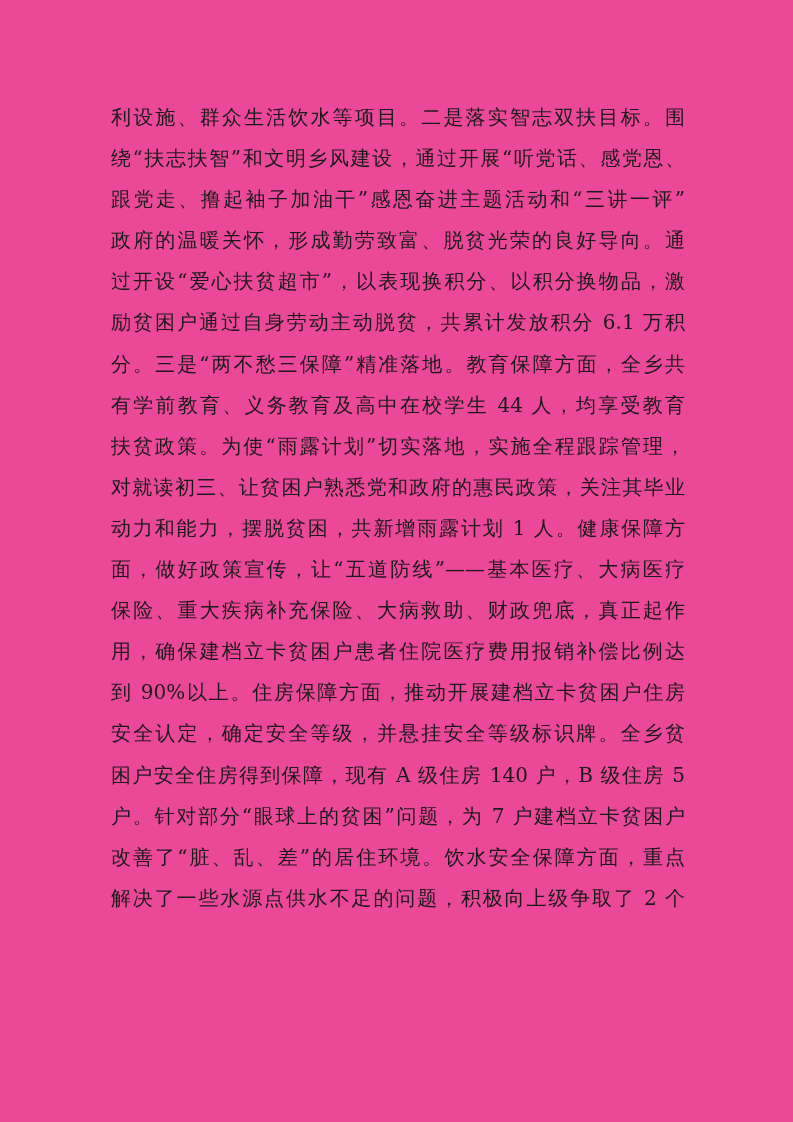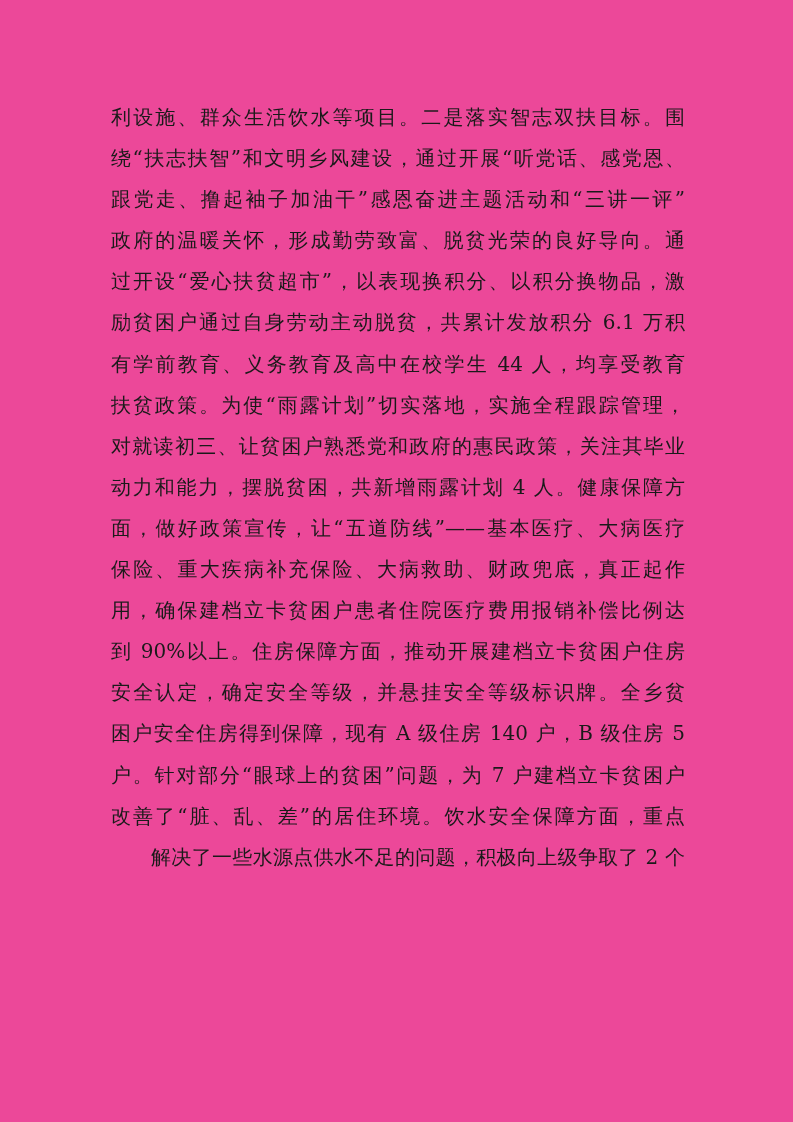--- a/index.html
+++ b/index.html
@@ -36,38 +36,38 @@
       font-family: "DejaVu Serif", "Liberation Serif", serif;
       font-size: 20px;
       color: #1a1a1a;
       white-space: nowrap;
       text-align: justify;
       text-align-last: justify;
       letter-spacing: 0px;
     }
     .line.last {
       text-align-last: justify;
-      margin-left: 40px;
     }
   </style>
 </head>
 <body>
 
 <div class="page">
   <div class="body-text">
     <span class="line">利设施、群众生活饮水等项目。二是落实智志双扶目标。围</span>
     <span class="line">绕“扶志扶智”和文明乡风建设，通过开展“听党话、感党恩、</span>
     <span class="line">跟党走、撸起袖子加油干”感恩奋进主题活动和“三讲一评”</span>
     <span class="line">政府的温暖关怀，形成勤劳致富、脱贫光荣的良好导向。通</span>
     <span class="line">过开设“爱心扶贫超市”，以表现换积分、以积分换物品，激</span>
     <span class="line">励贫困户通过自身劳动主动脱贫，共累计发放积分 6.1 万积</span>
+    <span class="line">分。三是“两不愁三保障”精准落地。教育保障方面，全乡共</span>
     <span class="line">有学前教育、义务教育及高中在校学生 44 人，均享受教育</span>
     <span class="line">扶贫政策。为使“雨露计划”切实落地，实施全程跟踪管理，</span>
     <span class="line">对就读初三、让贫困户熟悉党和政府的惠民政策，关注其毕业</span>
-    <span class="line">动力和能力，摆脱贫困，共新增雨露计划 4 人。健康保障方</span>
+    <span class="line">动力和能力，摆脱贫困，共新增雨露计划 1 人。健康保障方</span>
     <span class="line">面，做好政策宣传，让“五道防线”——基本医疗、大病医疗</span>
     <span class="line">保险、重大疾病补充保险、大病救助、财政兜底，真正起作</span>
     <span class="line">用，确保建档立卡贫困户患者住院医疗费用报销补偿比例达</span>
     <span class="line">到 90%以上。住房保障方面，推动开展建档立卡贫困户住房</span>
     <span class="line">安全认定，确定安全等级，并悬挂安全等级标识牌。全乡贫</span>
     <span class="line">困户安全住房得到保障，现有 A 级住房 140 户，B 级住房 5</span>
     <span class="line">户。针对部分“眼球上的贫困”问题，为 7 户建档立卡贫困户</span>
     <span class="line">改善了“脏、乱、差”的居住环境。饮水安全保障方面，重点</span>
     <span class="line last">解决了一些水源点供水不足的问题，积极向上级争取了 2 个</span>
   </div>

